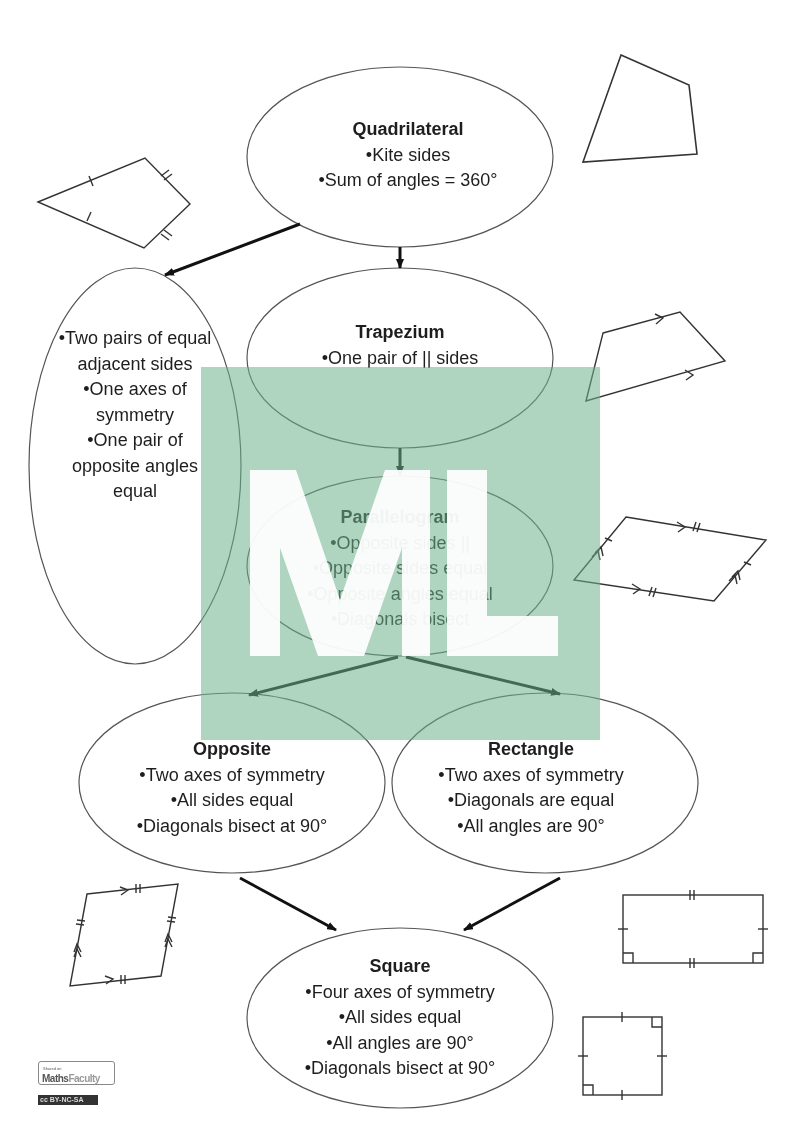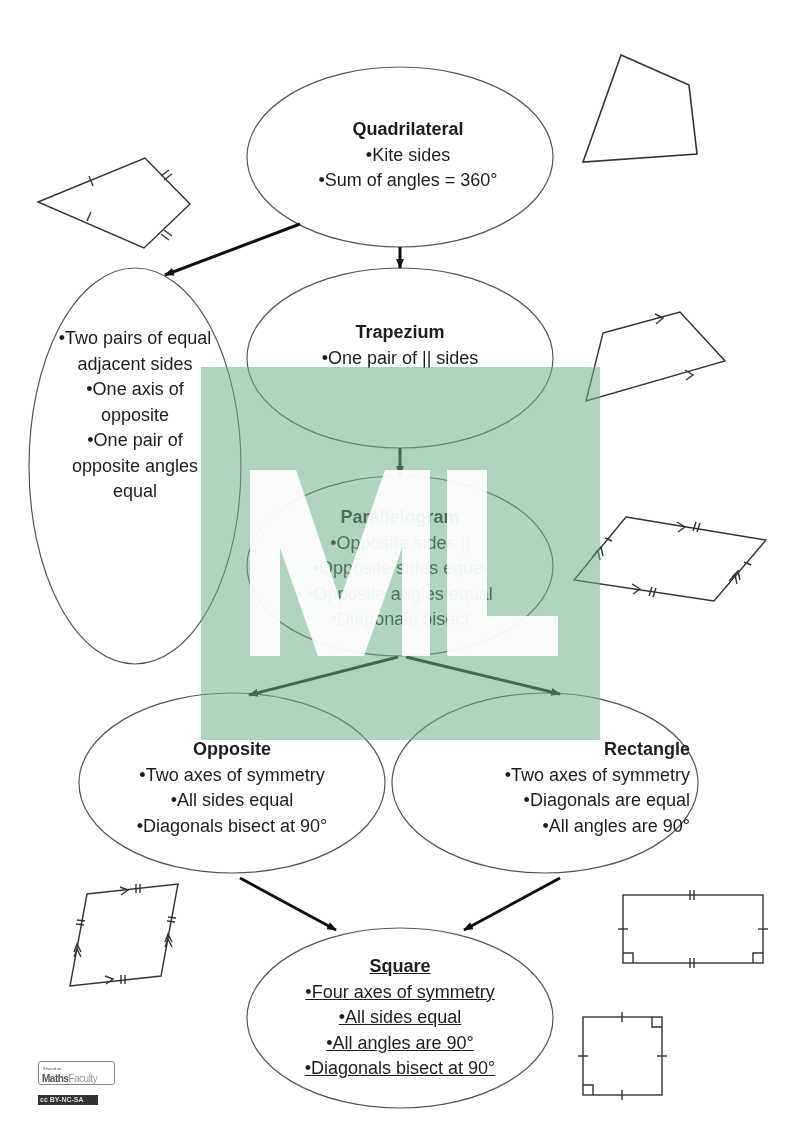--- a/index.html
+++ b/index.html
@@ -11,21 +11,21 @@
   .node-text .item { display: block; white-space: nowrap; }
   .kite-text .item { white-space: normal; }
   #watermark { position: absolute; left: 201px; top: 367px; width: 399px; height: 373px;
                background: rgba(110, 178, 140, 0.55); pointer-events: none; }
   #wm-letters { position: absolute; left: 0; top: 0; pointer-events: none; }
   .badge { position: absolute; font-family: "Liberation Sans", sans-serif; }
   #badge-shared { left: 38px; top: 1061px; width: 75px; height: 22px; border: 1.5px solid #888; border-radius: 3px;
                   font-size: 10px; line-height: 10px; color: #555; }
   #badge-shared .small { font-size: 4px; display: block; padding-left: 4px; padding-top: 2px; }
   #badge-shared .brand { font-size: 10px; font-weight: bold; padding-left: 3px; letter-spacing: -0.5px; }
-  #badge-shared .brand .light { font-weight: normal; color: #999; }
+  #badge-shared .brand .light { font-weight: bold; color: #999; }
   #badge-cc { left: 38px; top: 1095px; width: 60px; height: 10px; background: #333; color: #ddd;
               font-size: 7px; line-height: 10px; font-weight: bold; padding-left: 2px; box-sizing: border-box; }
 </style>
 </head>
 <body>
 
 <svg id="diagram" width="800" height="1133" viewBox="0 0 800 1133">
   <defs>
     <marker id="arrowhead" markerWidth="10" markerHeight="8" refX="9" refY="4" orient="auto" markerUnits="userSpaceOnUse">
       <path d="M0,0 L10,4 L0,8 Z" fill="#111"></path>
@@ -124,21 +124,21 @@
 </svg>
 
 <div class="node-text" style="left:258px; top:117px; width:300px;">
   <span class="title">Quadrilateral</span>
   <span class="item">•Kite sides</span>
   <span class="item">•Sum of angles = 360°</span>
 </div>
 
 <div class="node-text kite-text" style="left:50px; top:326px; width:170px;">
   <span class="item">•Two pairs of equal adjacent sides</span>
-  <span class="item" style="padding:0 22px;">•One axis of opposite</span>
+  <span class="item" style="padding:0 22px;">•One axes of symmetry</span>
   <span class="item" style="padding:0 12px;">•One pair of opposite angles equal</span>
 </div>
 
 <div class="node-text" style="left:250px; top:320px; width:300px;">
   <span class="title">Trapezium</span>
   <span class="item">•One pair of || sides</span>
 </div>
 
 <div class="node-text" style="left:250px; top:505px; width:300px;">
   <span class="title">Parallelogram</span>
@@ -148,28 +148,28 @@
   <span class="item">•Diagonals bisect</span>
 </div>
 
 <div class="node-text" style="left:82px; top:737px; width:300px;">
   <span class="title">Opposite</span>
   <span class="item">•Two axes of symmetry</span>
   <span class="item">•All sides equal</span>
   <span class="item">•Diagonals bisect at 90°</span>
 </div>
 
-<div class="node-text" style="left:390px; top:737px; width:300px;text-align:right;">
+<div class="node-text" style="left:381px; top:737px; width:300px;">
   <span class="title">Rectangle</span>
   <span class="item">•Two axes of symmetry</span>
   <span class="item">•Diagonals are equal</span>
   <span class="item">•All angles are 90°</span>
 </div>
 
-<div class="node-text" style="left:250px; top:954px; width:300px;text-decoration:underline;">
+<div class="node-text" style="left:250px; top:954px; width:300px;">
   <span class="title">Square</span>
   <span class="item">•Four axes of symmetry</span>
   <span class="item">•All sides equal</span>
   <span class="item">•All angles are 90°</span>
   <span class="item">•Diagonals bisect at 90°</span>
 </div>
 
 <div id="watermark"></div>
 <svg id="wm-letters" width="800" height="1133">
   <g fill="#ffffff" fill-opacity="0.92">

